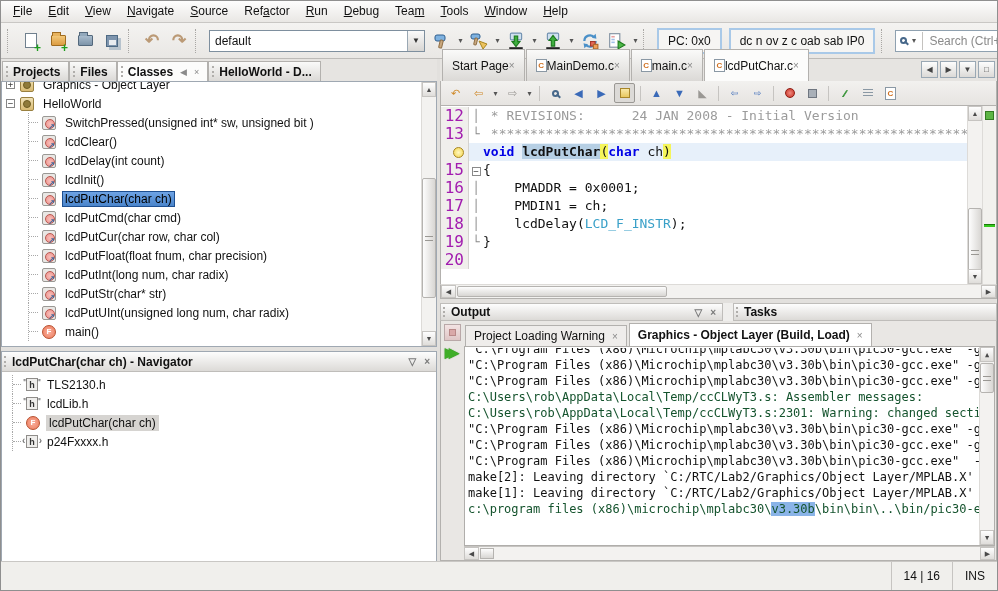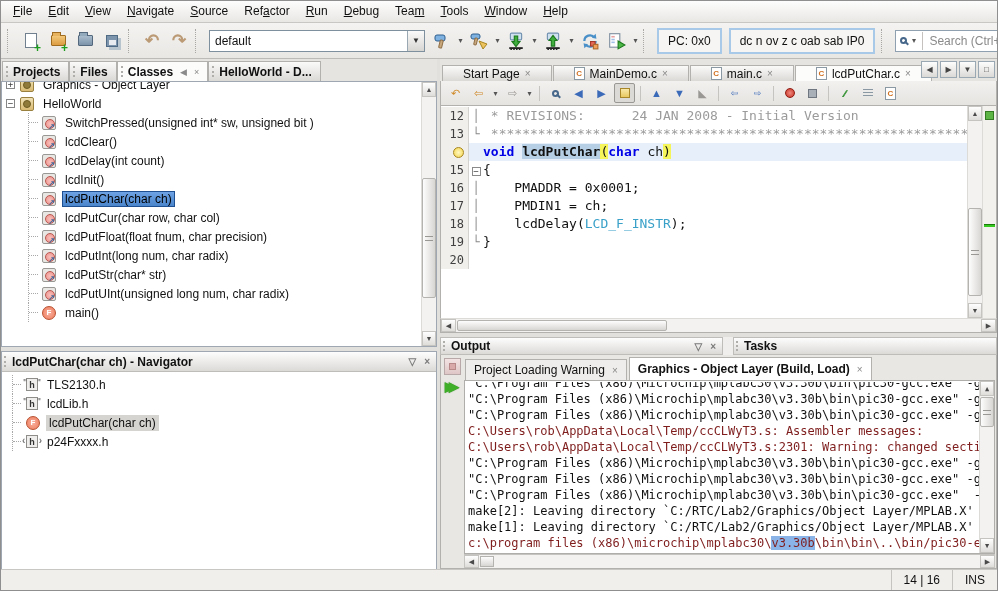--- a/index.html
+++ b/index.html
@@ -102,21 +102,21 @@
   .phead-ico{color:#7a7a7a;font-size:10px;margin-left:8px;}
   .navtree{flex:1;overflow:hidden;padding-top:3px;position:relative;}
   .navtree .trow{padding-left:24px;}
   .navtree .trow::before{content:"";position:absolute;left:10px;top:0;bottom:0;border-left:1px dotted #a8a8a8;}
   .navtree .trow::after{content:"";position:absolute;left:11px;top:9px;width:8px;border-top:1px dotted #a8a8a8;}
 
   
   .right{flex:1;display:flex;flex-direction:column;min-width:0;min-height:0;}
   .etabs{height:22px;display:flex;align-items:flex-end;background:#e6e4e1;padding-left:2px;gap:1px;
          position:relative;flex:none;}
-  .etab{height:16px;display:flex;align-items:center;gap:5px;padding:0 20px;
+  .etab{height:32px;display:flex;align-items:center;padding:0 9px;
         background:linear-gradient(#fafaf9,#dbd9d6);border:1px solid #b3b1ae;border-bottom:none;}
   .etab.active{background:#fcfcfb;font-weight:normal;}
   .etab-close{color:#8a8a8a;font-size:10px;}
   .cfi{width:11px;height:13px;background:#fff;border:1px solid #8a98a4;font-size:8px;color:#d07020;
        display:inline-flex;align-items:center;justify-content:center;font-weight:bold;}
   .etab-ctrls{position:absolute;right:2px;top:2px;display:flex;gap:2px;}
   .miniwin{width:17px;height:17px;border:1px solid #9aa8b4;background:linear-gradient(#fdfdfd,#dcdad7);
            display:flex;align-items:center;justify-content:center;font-size:8px;color:#444;}
   .etoolbar{height:25px;background:linear-gradient(#f2f1ef,#e6e4e1);border:1px solid #b3b1ae;border-top:none;
             display:flex;align-items:center;padding:0 4px;gap:2px;flex:none;}
@@ -127,22 +127,22 @@
   .ebtn .gold{color:#cf8a2a;} .ebtn .gray{color:#9a9894;}
   .ebtn .rdot{width:10px;height:10px;border-radius:50%;background:radial-gradient(#f08a80,#c62f22);border:1px solid #8f1d14;}
   .ebtn .gsq{width:9px;height:9px;background:#a9b0b8;border:1px solid #6f7680;}
   .ebtn .hl{width:10px;height:10px;background:linear-gradient(#f8e8a8,#e8c860);border:1px solid #a8862a;}
   .ebtn .cmt{color:#2d8f2d;font-weight:bold;font-size:10px;letter-spacing:-1px;}
   .ebtn .lines{width:10px;height:9px;background:repeating-linear-gradient(#8a98a4 0 1px,transparent 1px 3px);}
   .esep{width:1px;height:15px;background:#c6c4c1;margin:0 3px;}
   .ebody{display:flex;flex:1;min-height:0;border:1px solid #b3b1ae;border-top:none;border-bottom:none;background:#fff;}
   .codecol{flex:1;min-width:0;overflow:hidden;font-family:"DejaVu Sans Mono",monospace;font-size:13px;padding-top:1px;}
   .crow{height:18px;display:flex;white-space:pre;}
-  .gut{width:28px;flex:none;text-align:right;padding-right:4px;color:#404040;background:#f0efec;
-       border-right:1px solid #d4d2cf;font-size:12px;line-height:18px;display:flex;align-items:center;justify-content:flex-end;}
+  .gut{width:28px;flex:none;text-align:right;padding-right:4px;color:#a21caf;background:#f0efec;
+       border-right:1px solid #d4d2cf;font-size:16px;line-height:18px;display:flex;align-items:center;justify-content:flex-end;}
   .bulb{width:11px;height:11px;border-radius:50%;background:radial-gradient(#fff8c0,#f4d44a);border:1px solid #a8861e;display:inline-block;}
   .rowbody{flex:1;display:flex;min-width:0;}
   .crow.cur .rowbody{background:#e7f0fa;}
   .fold{width:14px;flex:none;color:#8a8a8a;font-size:12px;line-height:18px;text-align:center;}
   .fbox{width:9px;height:9px;border:1px solid #8a8a8a;background:#fff;font-size:9px;line-height:7px;
         display:inline-block;text-align:center;color:#444;}
   .cln{flex:1;line-height:18px;min-width:0;overflow:hidden;}
   .tk-k{color:#0000e6;font-weight:bold;}
   .tk-c{color:#9b9b9b;}
   .tk-t{color:#39a0c8;}
@@ -152,21 +152,21 @@
   .stripe .ok{position:absolute;top:5px;left:2px;width:9px;height:9px;background:#5cb544;border:1px solid #337a22;}
   .stripe .mark{position:absolute;top:118px;left:1px;width:11px;height:3px;background:#35c81e;border-top:1px solid #1a7a0a;}
   .vscroll{width:15px;flex:none;background:#f3f2f0;border-left:1px solid #dddbd8;position:relative;}
   .ehscroll{height:15px;flex:none;background:#f3f2f0;border:1px solid #b3b1ae;border-top:1px solid #dddbd8;position:relative;}
   .ehthumb{position:absolute;top:1px;bottom:1px;left:16px;width:210px;border:1px solid #b5b3b0;border-radius:2px;
            background:linear-gradient(#fdfdfd,#d8d6d3);}
   .hbtn{position:absolute;top:0;bottom:0;width:15px;border:1px solid #c6c4c1;background:linear-gradient(#fefefe,#dfddda);
         font-size:7px;color:#4a4a4a;display:flex;align-items:center;justify-content:center;}
 
   
-  .output{height:232px;flex:none;display:flex;flex-direction:column;}
+  .output{height:258px;flex:none;display:flex;flex-direction:column;}
   .ohead{height:18px;display:flex;flex:none;}
   .ohead .sec{background:linear-gradient(#fdfdfd,#dcdad7);border:1px solid #bfbdba;display:flex;
               align-items:center;padding:0 6px;font-weight:bold;position:relative;}
   .ohead .sec::before{content:"";position:absolute;left:2px;top:3px;bottom:3px;border-left:2px dotted #b0aeab;}
   .ohead .sec .title{padding-left:4px;}
   .ohead .out{width:283px;}
   .ohead .out .title{flex:1;}
   .ohead .tasks{flex:1;margin-left:10px;}
   .obody{flex:1;display:flex;min-height:0;background:#e9e7e4;border:1px solid #b3b1ae;border-top:none;}
   .oside{width:22px;flex:none;display:flex;flex-direction:column;align-items:center;padding-top:3px;gap:4px;}
@@ -178,29 +178,29 @@
   .omain{flex:1;display:flex;flex-direction:column;min-width:0;}
   .otabs{height:25px;flex:none;display:flex;align-items:flex-end;padding-left:2px;gap:2px;}
   .otab{height:21px;display:flex;align-items:center;gap:7px;padding:0 8px;background:#efedeb;
         border:1px solid #b3b1ae;border-bottom:none;}
   .otab.active{background:#ffffff;font-weight:bold;height:23px;}
   .otab-close{color:#8a8a8a;font-size:10px;font-weight:normal;}
   .console{flex:1;min-height:0;background:#fff;border:1px solid #b0aeab;margin:0 1px;position:relative;
            overflow:hidden;font-family:"DejaVu Sans Mono",monospace;font-size:12px;line-height:16px;}
   .conlines{position:absolute;inset:1px 15px 1px 3px;overflow:hidden;white-space:pre;}
   .conln.clip{margin-top:-7px;}
-  .tk-err{color:#7f1d1d;}
+  .tk-err{color:#14532d;}
   .tk-csel{background:#8ab4e8;}
   .cvscroll{position:absolute;top:0;bottom:0;right:0;width:15px;background:#f3f2f0;border-left:1px solid #dddbd8;}
   .chscroll{height:14px;flex:none;background:#f3f2f0;border-top:1px solid #c6c4c1;position:relative;margin:0 1px;}
   .chthumb{position:absolute;top:1px;bottom:1px;left:16px;width:14px;border:1px solid #b5b3b0;
            background:linear-gradient(#fdfdfd,#d8d6d3);}
 
   
-  .statusbar{height:21px;flex:none;border-top:1px solid #c9c7c4;background:#f0efec;display:flex;
+  .statusbar{height:29px;flex:none;border-top:1px solid #c9c7c4;background:#f0efec;display:flex;
              justify-content:flex-end;align-items:stretch;}
   .scell{border-left:1px solid #c6c4c1;display:flex;align-items:center;padding:0 12px;}
 </style>
 </head>
 <body>
 
 <div class="app">
 
   <div class="menubar">
       <span class="menu-item"><u>F</u>ile</span>
@@ -365,20 +365,24 @@
               <span class="tico ic-fn"></span>
               <span class="tlabel">lcdDelay(int count)</span>
             </div>
             <div class="trow child">
               <span class="tico ic-fn"></span>
               <span class="tlabel">lcdInit()</span>
             </div>
             <div class="trow child sel">
               <span class="tico ic-fn"></span>
               <span class="tlabel">lcdPutChar(char ch)</span>
+            </div>
+            <div class="trow child">
+              <span class="tico ic-fn"></span>
+              <span class="tlabel">lcdPutCmd(char cmd)</span>
             </div>
             <div class="trow child">
               <span class="tico ic-fn"></span>
               <span class="tlabel">lcdPutCur(char row, char col)</span>
             </div>
             <div class="trow child">
               <span class="tico ic-fn"></span>
               <span class="tlabel">lcdPutFloat(float fnum, char precision)</span>
             </div>
             <div class="trow child">

